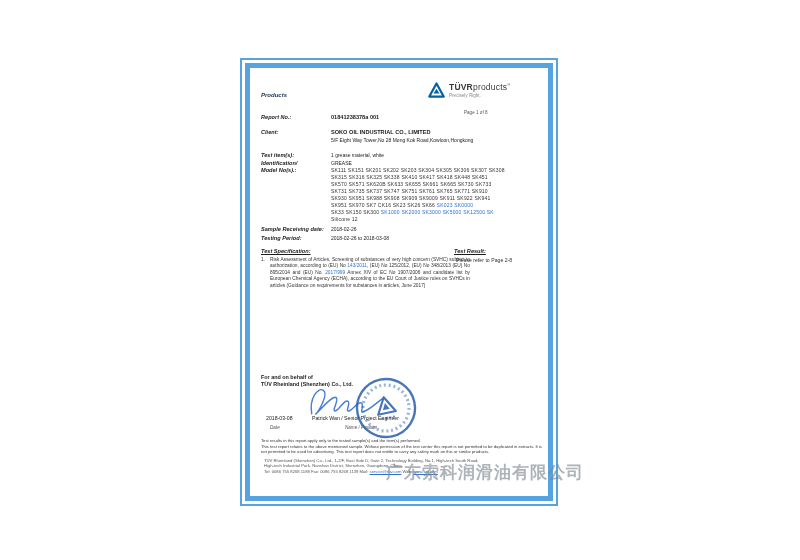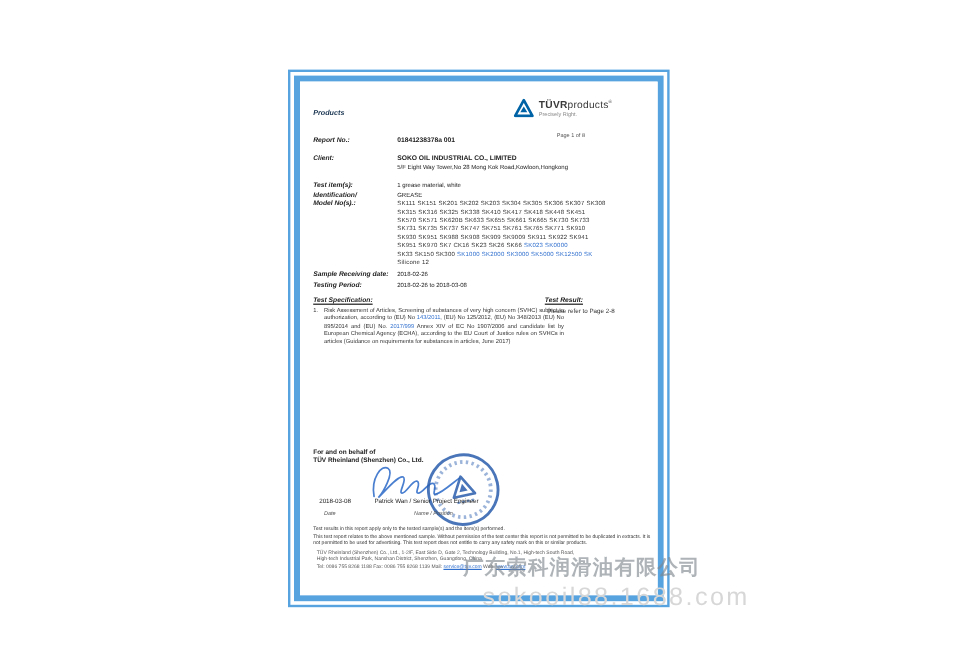--- a/index.html
+++ b/index.html
@@ -138,15 +138,14 @@
           <div>TÜV Rheinland (Shenzhen) Co., Ltd., 1-2/F, East Side D, Gate 2, Technology Building, No.1, High-tech South Road,</div>
           <div>High-tech Industrial Park, Nanshan District, Shenzhen, Guangdong, China</div>
           <div><span>Tel: 0086 755 8268 1188    Fax: 0086 755 8268 1139    Mail: </span><span class="link">service@tuv.com</span><span>    Web: </span><span class="link">www.tuv.com</span></div>
         </div>
 
       </div>
     </div>
   </div>
 
   <div class="wm-cn">广东索科润滑油有限公司</div>
-  <div class="wm-url">sokooil88.1688.com</div>
 
 </div>
 
 </body></html>

